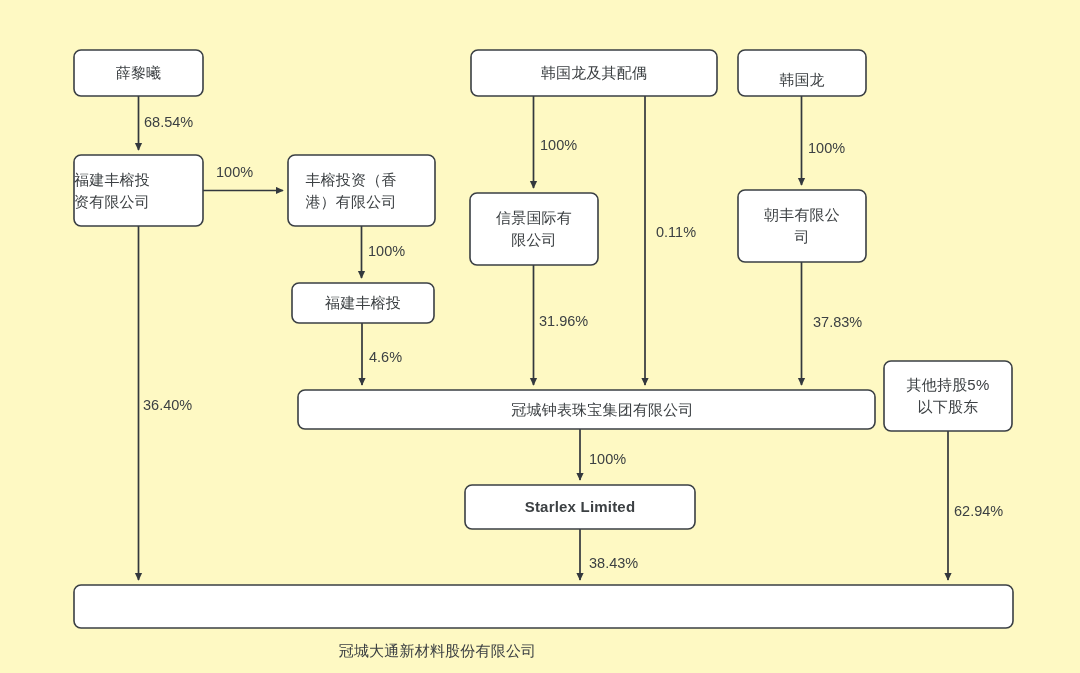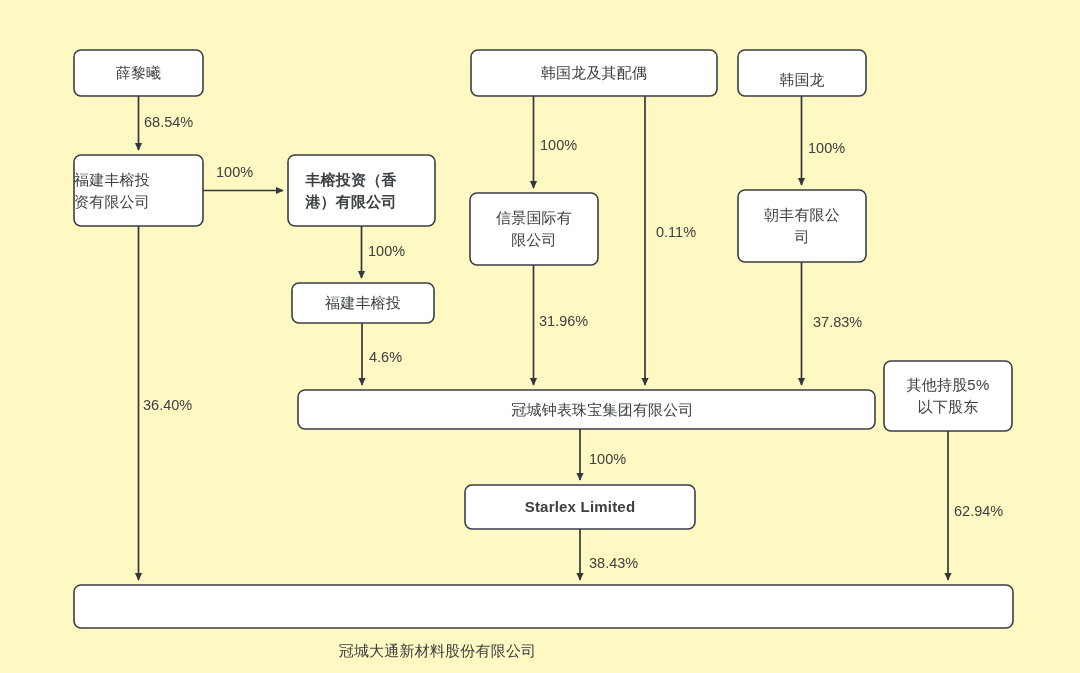--- a/index.html
+++ b/index.html
@@ -108,21 +108,21 @@
       <rect class="node-rect" x="884" y="361" width="128" height="70" rx="7" ry="7"></rect>
       <rect class="node-rect" x="74" y="585" width="939" height="43" rx="7" ry="7"></rect>
     </g>
   </svg>
 
   <div class="node-label" style="left:74px;  top:50px;  width:129px; height:46px;">薛黎曦</div>
 
   <div class="node-label" style="left:58px;  top:155px; width:108px; height:71px;border-radius:29px;">福建丰榕投
 资有限公司</div>
 
-  <div class="node-label" style="left:288px; top:155px; width:126px; height:71px;font-weight:bold;">丰榕投资（香
+  <div class="node-label" style="left:288px; top:155px; width:126px; height:71px;">丰榕投资（香
 港）有限公司</div>
 
   <div class="node-label" style="left:292px; top:283px; width:142px; height:40px;">福建丰榕投</div>
 
   <div class="node-label" style="left:471px; top:50px;  width:246px; height:46px;">韩国龙及其配偶</div>
 
   <div class="node-label" style="left:470px; top:193px; width:128px; height:72px;">信景国际有
 限公司</div>
 
   <div class="node-label" style="left:738px; top:50px;  width:128px; height:60px;">韩国龙</div>

